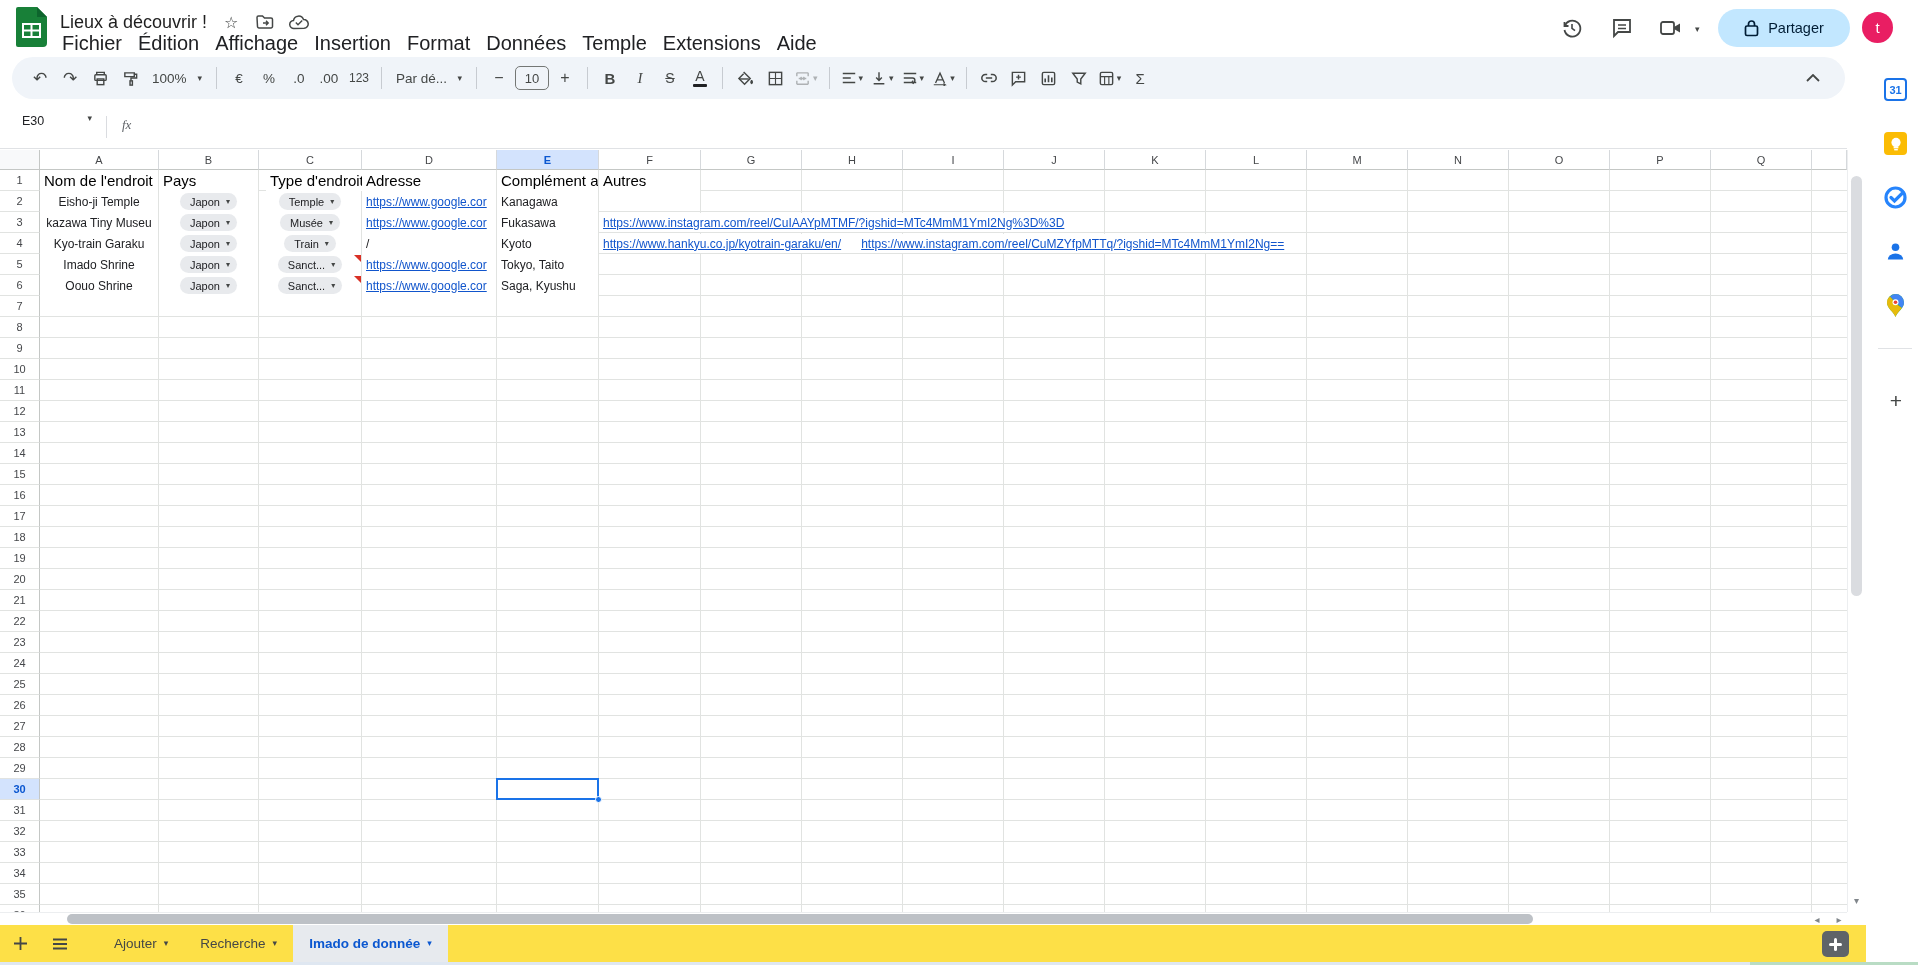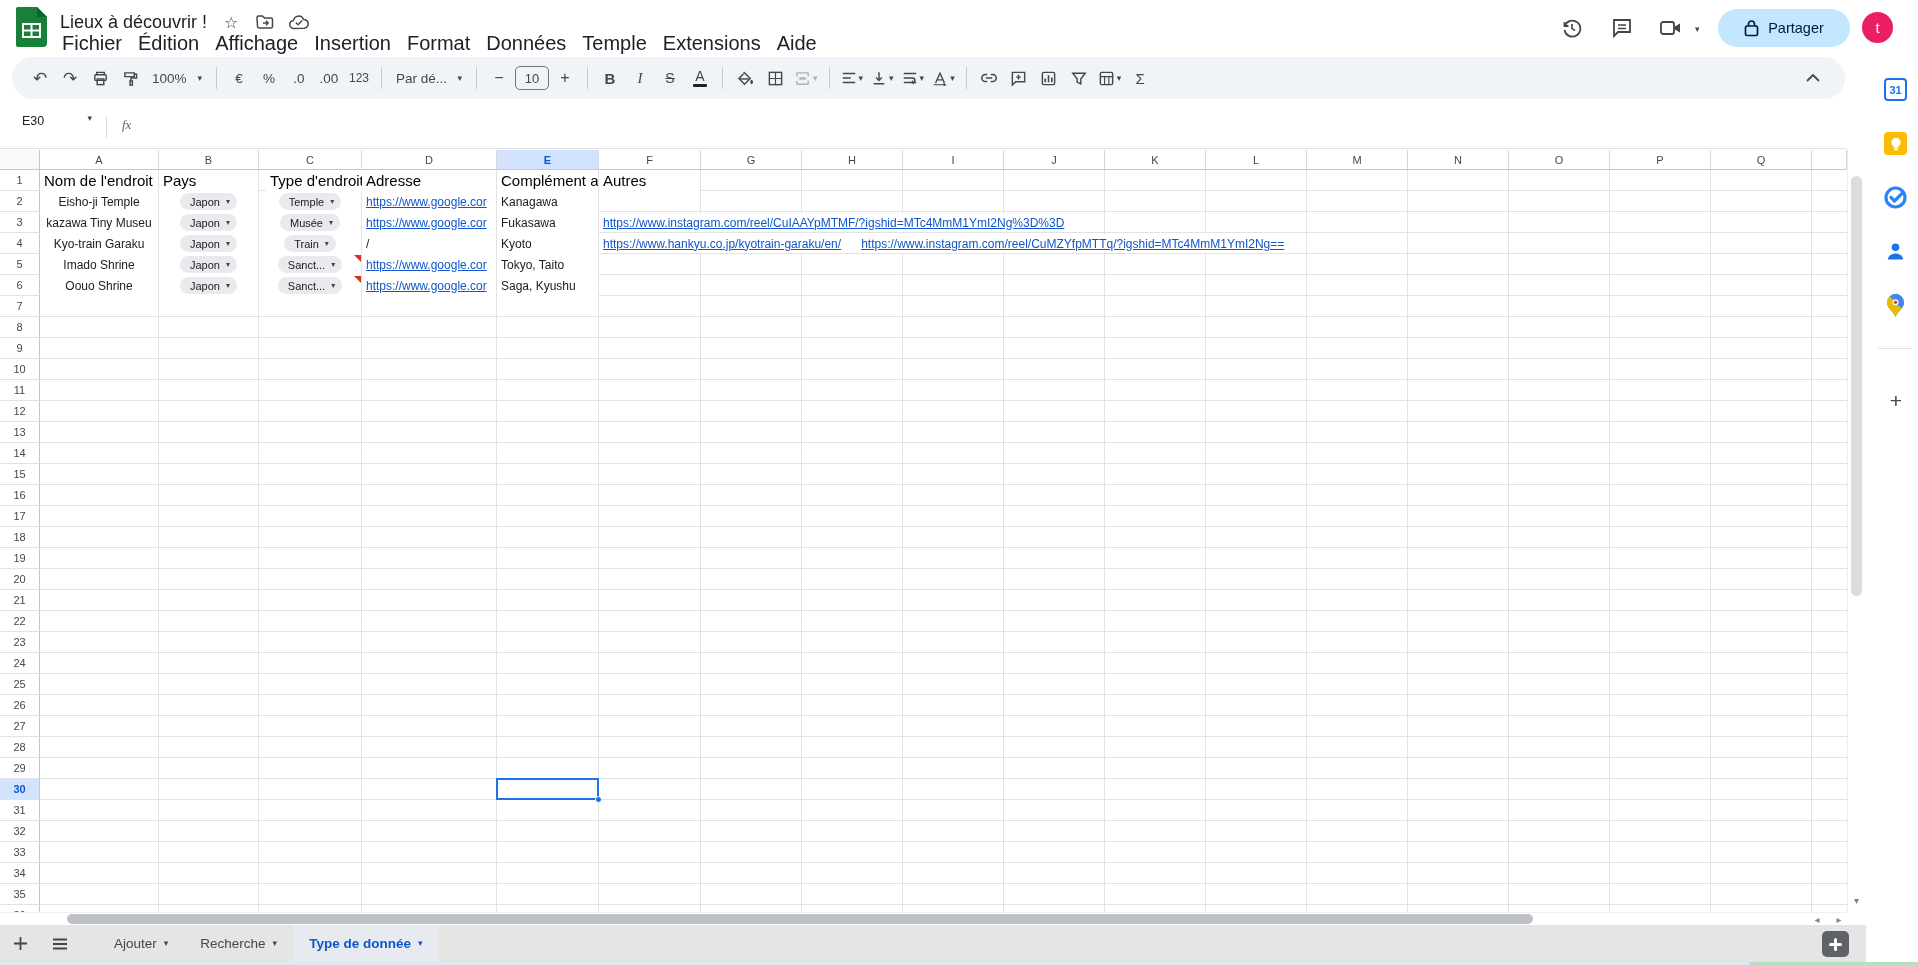--- a/index.html
+++ b/index.html
@@ -79,21 +79,21 @@
   #sel-handle { position:absolute; width:7px; height:7px; border-radius:50%; background:var(--sel,#1a73e8); border:1px solid #fff; }
 
   
   #vscroll-track { left:1847px; top:150px; width:19px; height:762px; background:#fff; border-left:1px solid #eceef0; }
   #vscroll-thumb { left:1851px; top:176px; width:11px; height:420px; background:#dadce0; border-radius:6px; }
   #vscroll-down { left:1849px; top:893px; width:15px; height:15px; color:#80868b; font-size:10px; display:flex; align-items:center; justify-content:center; }
   #hscroll-row { left:0; top:912px; width:1847px; height:23px; background:#fff; border-top:1px solid #eceef0; }
   #hscroll-thumb { left:67px; top:914px; width:1466px; height:10px; background:#bdc1c6; border-radius:5px; }
   #hs-left,#hs-right { top:910px; width:18px; height:18px; color:#80868b; font-size:10px; display:flex; align-items:center; justify-content:center; }
   #hs-left { left:1808px; } #hs-right { left:1830px; }
-  #tabbar-inner { position:absolute; left:0; top:925px; width:1866px; height:37px; background:#e5e5e5; display:flex; align-items:stretch; }
+  #tabbar-inner { position:absolute; left:0; top:925px; width:1866px; height:37px; background:#fde047; display:flex; align-items:stretch; }
   .bar-ic { width:40px; display:flex; align-items:center; justify-content:center; color:#444746; font-size:18px; }
   .sheet-tab { display:flex; align-items:center; gap:7px; padding:0 16px; font-size:13.5px; color:#444746; font-weight:500; }
   .sheet-tab.active { background:#e7eaee; color:var(--accent,#0b57d0); font-weight:700; }
   .sheet-tab.active .caret { color:var(--accent,#0b57d0); }
   #explore-btn { left:1822px; top:931px; width:27px; height:26px; background:#5f6368; border-radius:5px; display:flex; align-items:center; justify-content:center; }
   #explore-btn .cr1 { position:absolute; width:13px; height:3px; background:#fff; border-radius:2px; }
   #explore-btn .cr2 { position:absolute; width:3px; height:13px; background:#fff; border-radius:2px; }
   #panel-chevron { left:1882px; top:933px; width:22px; height:22px; color:#444746; font-size:16px; display:flex; align-items:center; justify-content:center; }
 
   
@@ -522,21 +522,21 @@
   <span id="tabs-holder" style="display:flex; align-items:stretch;">
       <div class="sheet-tab">
         <span>Ajouter</span>
         <span class="caret">▾</span>
       </div>
       <div class="sheet-tab">
         <span>Recherche</span>
         <span class="caret">▾</span>
       </div>
       <div class="sheet-tab active">
-        <span>Type de donnée</span>
+        <span>Imado de donnée</span>
         <span class="caret">▾</span>
       </div>
     </span>
 </div>
 <div id="explore-btn" class="abs">
   <span class="cr1"></span>
     <span class="cr2"></span>
 </div>
 <div id="panel-chevron" class="abs">
   <svg width="9" height="15" viewBox="0 0 9 15" fill="none" stroke="#444746" stroke-width="2">

